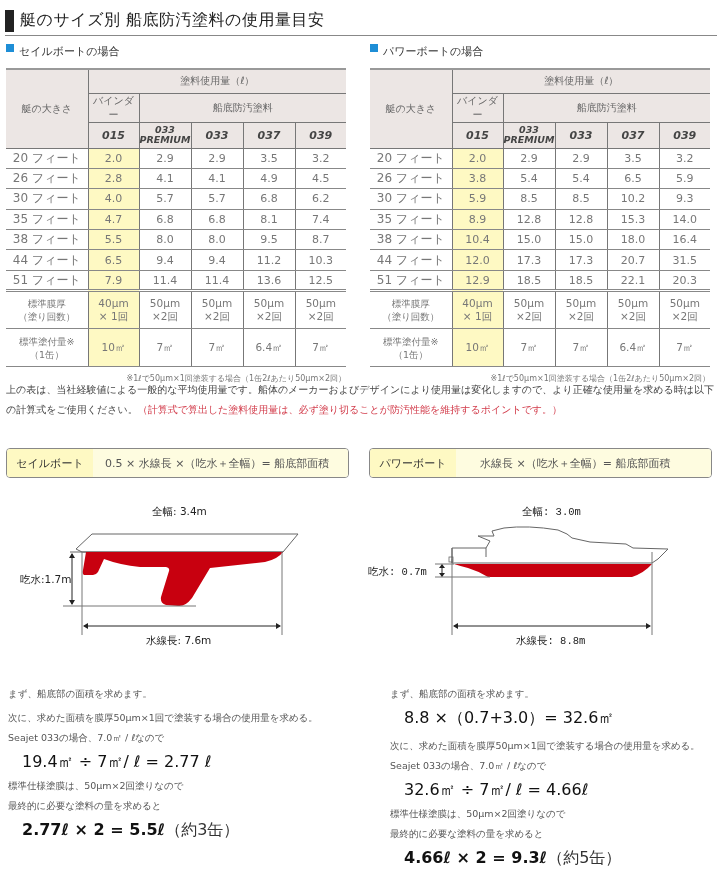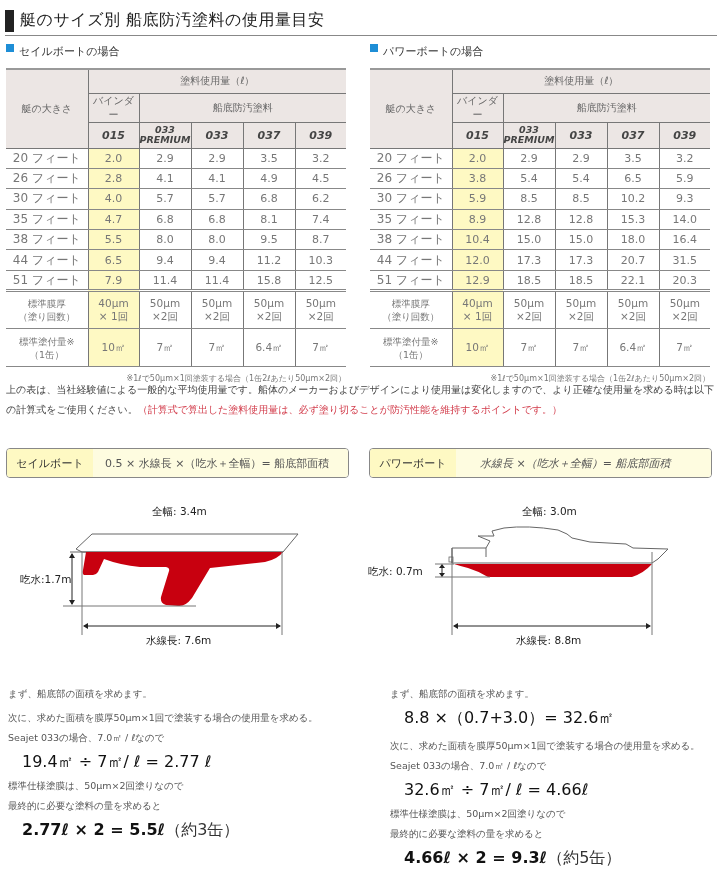--- a/index.html
+++ b/index.html
@@ -38,25 +38,25 @@
 
   .intro { position: absolute; left: 6px; top: 380px; width: 710px; font-size: 10px; line-height: 20px; color: #444; }
   .intro .red { color: #d23b4a; }
 
   .formula-box {
     position: absolute; top: 448px; height: 30px; width: 343px;
     border: 1px solid #888; border-radius: 4px; overflow: hidden; display: flex;
   }
   .formula-box .lbl { width: 86px; background: #fef9c3; display: flex; align-items: center; justify-content: center; font-size: 11px; color: #333; }
   .formula-box .expr { flex: 1; background: #fefce0; display: flex; align-items: center; font-size: 11px; color: #555; padding-left: 12px; }
-  .formula-box.power .expr { padding-left: 24px; font-style: italic; }
+  .formula-box.power .expr { padding-left: 24px; }
 
   .diagram { position: absolute; top: 495px; width: 360px; height: 160px; }
   .diagram.sail { left: 0; }
-  .diagram.power { left: 360px; }
+  .diagram.power { left: 360px; font-family: Liberation Mono, monospace; }
   .diagram .t { position: absolute; font-size: 10.5px; color: #222; }
 
   .calc { position: absolute; top: 684px; width: 350px; }
   .calc.sail { left: 8px; }
   .calc.power { left: 390px; }
   .calc .note { font-size: 9.5px; color: #555; height: 20px; line-height: 20px; }
   .calc .eq { font-size: 16px; color: #111; padding-left: 14px; height: 28px; line-height: 28px; }
   .calc .eq.bold { font-weight: bold; }
   .calc .eq .paren { font-weight: normal; color: #333; }
   .calc .gap { height: 4px; }
@@ -147,21 +147,21 @@
           <td>9.4</td>
           <td>9.4</td>
           <td>11.2</td>
           <td>10.3</td>
         </tr>
       <tr class="last-data">
           <td class="size">51 フィート</td>
           <td class="binder">7.9</td>
           <td>11.4</td>
           <td>11.4</td>
-          <td>15.8</td>
+          <td>13.6</td>
           <td>12.5</td>
         </tr>
       <tr class="foot">
         <td class="size"><span>標準膜厚</span><br><span>（塗り回数）</span></td>
         <td class="binder"><span>40μm</span><br><span>× 1回</span></td>
         <td><span>50μm</span><br><span>×2回</span></td>
         <td><span>50μm</span><br><span>×2回</span></td>
         <td><span>50μm</span><br><span>×2回</span></td>
         <td><span>50μm</span><br><span>×2回</span></td>
       </tr>

